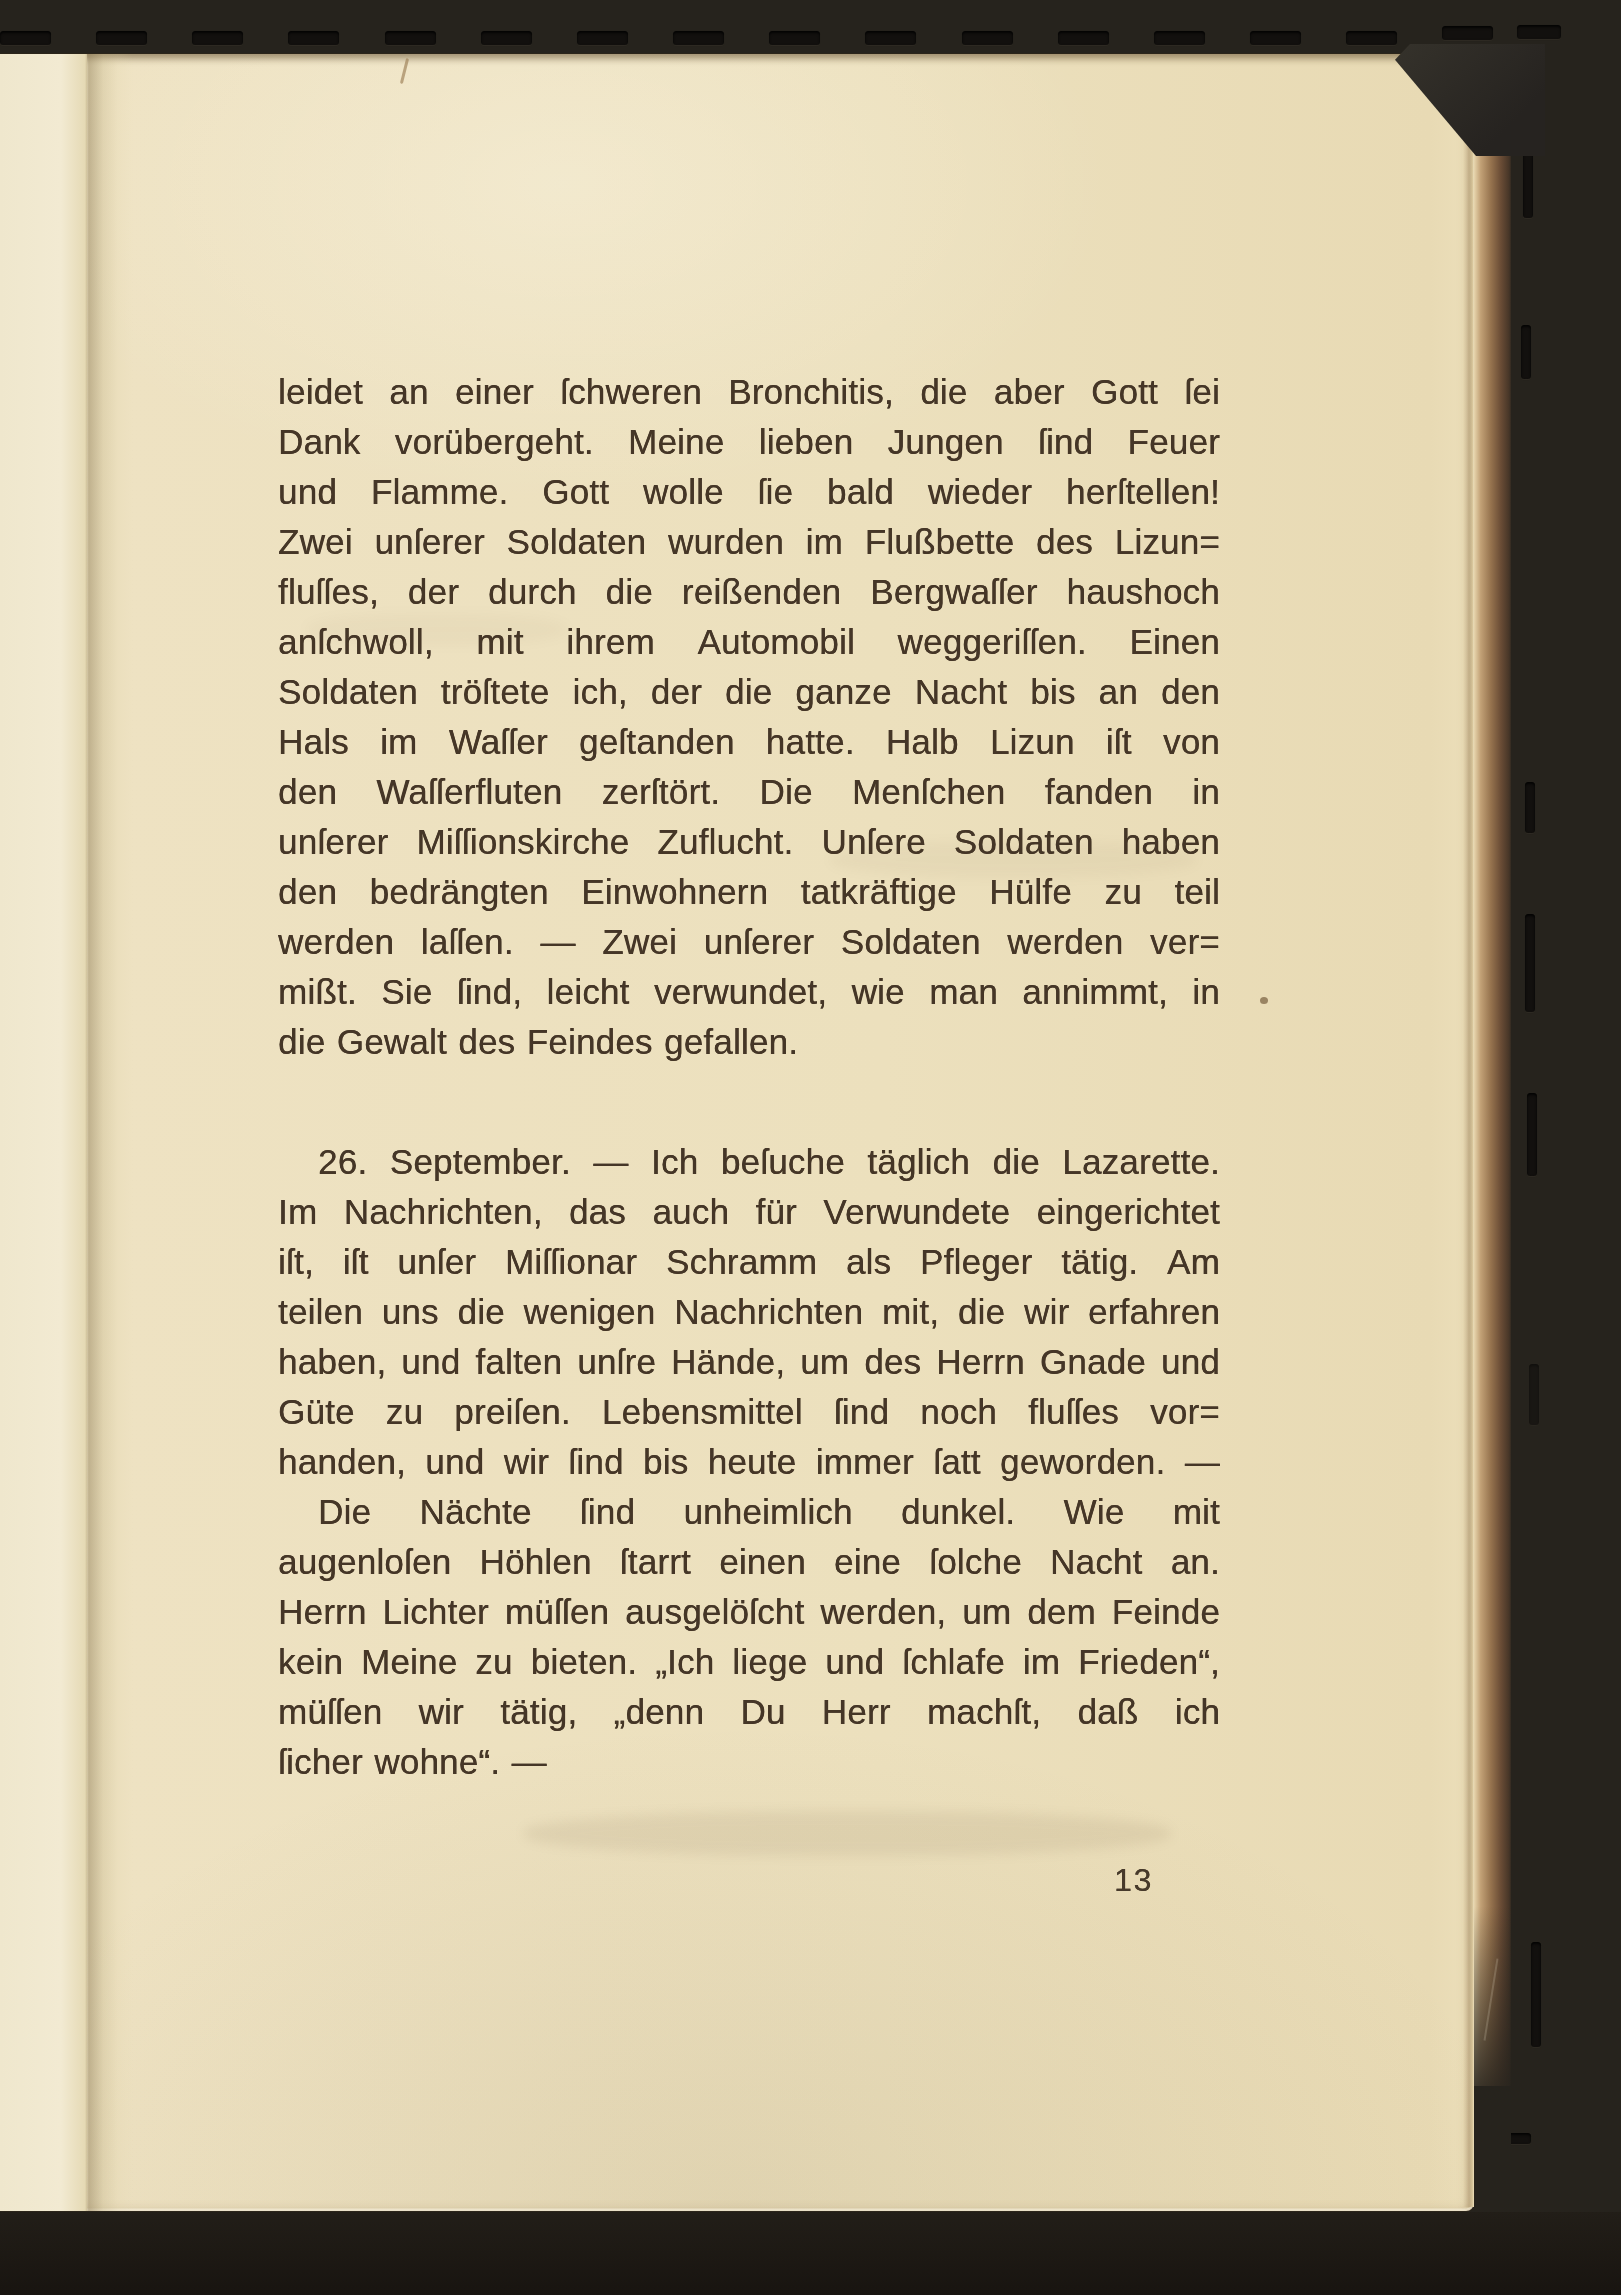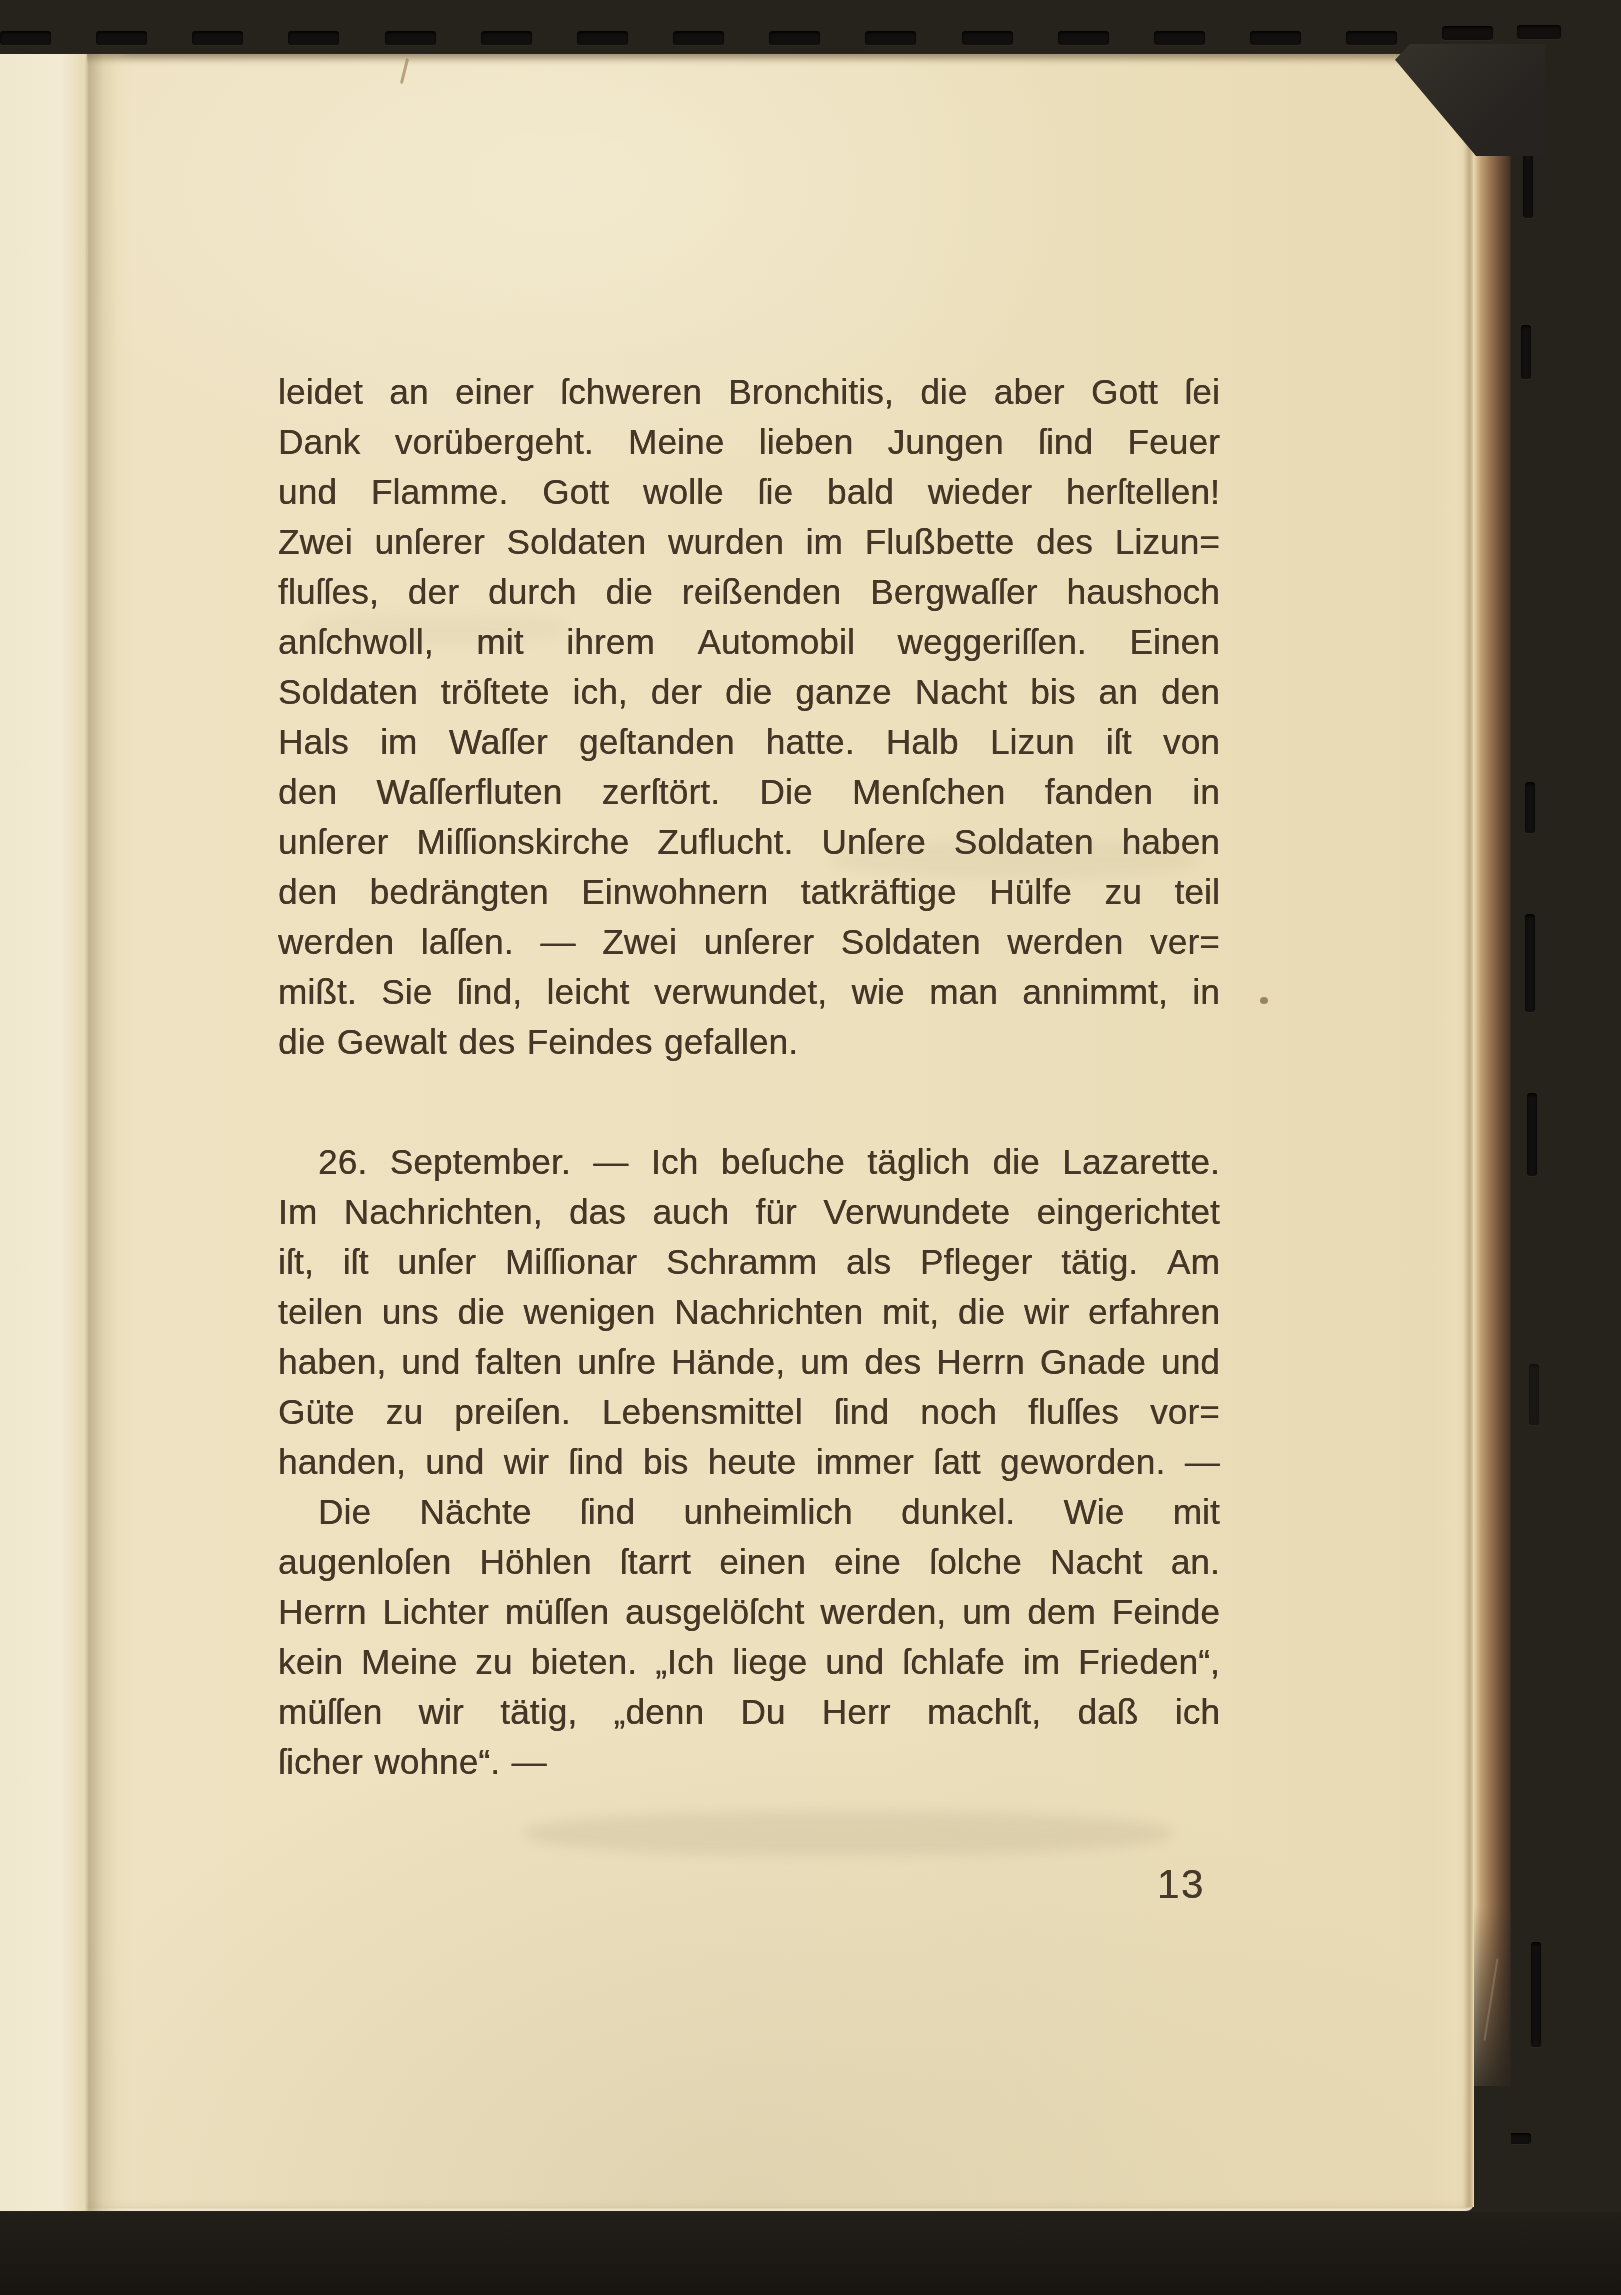--- a/index.html
+++ b/index.html
@@ -53,21 +53,21 @@
     font-size:35px;line-height:50px;
     text-shadow:0.3px 0 0 currentColor;
     letter-spacing:0.2px;
   }
   .line{display:flex;justify-content:space-between;height:50px;overflow:visible;}
   .line.nojust{justify-content:flex-start;column-gap:11.4px;}
   .line.indent{padding-left:40px;}
   .line.gap{margin-top:70px;}
   .w{white-space:pre;}
 
-  .pagenum{position:absolute;left:1157px;top:1808px;font-size:40px;
+  .pagenum{position:absolute;left:1114px;top:1808px;font-size:32px;
     color:#473a2b;letter-spacing:1.7px;text-shadow:0.3px 0 0 currentColor;text-align:center;}
 
   .smudge{position:absolute;background:#7a6446;filter:blur(6.1px);border-radius:45%;}
   .speck{position:absolute;left:1260px;top:943px;width:7.9px;height:7px;background:#8b7454;
     border-radius:50%;opacity:.85;}
   .fiber{position:absolute;left:403px;top:3.5px;width:2.6px;height:26px;background:#9b7e55;
     transform:rotate(14deg);opacity:.65;border-radius:1.7px;}
   .hair{position:absolute;left:1490px;top:1958px;width:1.7px;height:83px;
     background:rgba(222,212,190,.22);transform:rotate(9deg);}
 </style>

